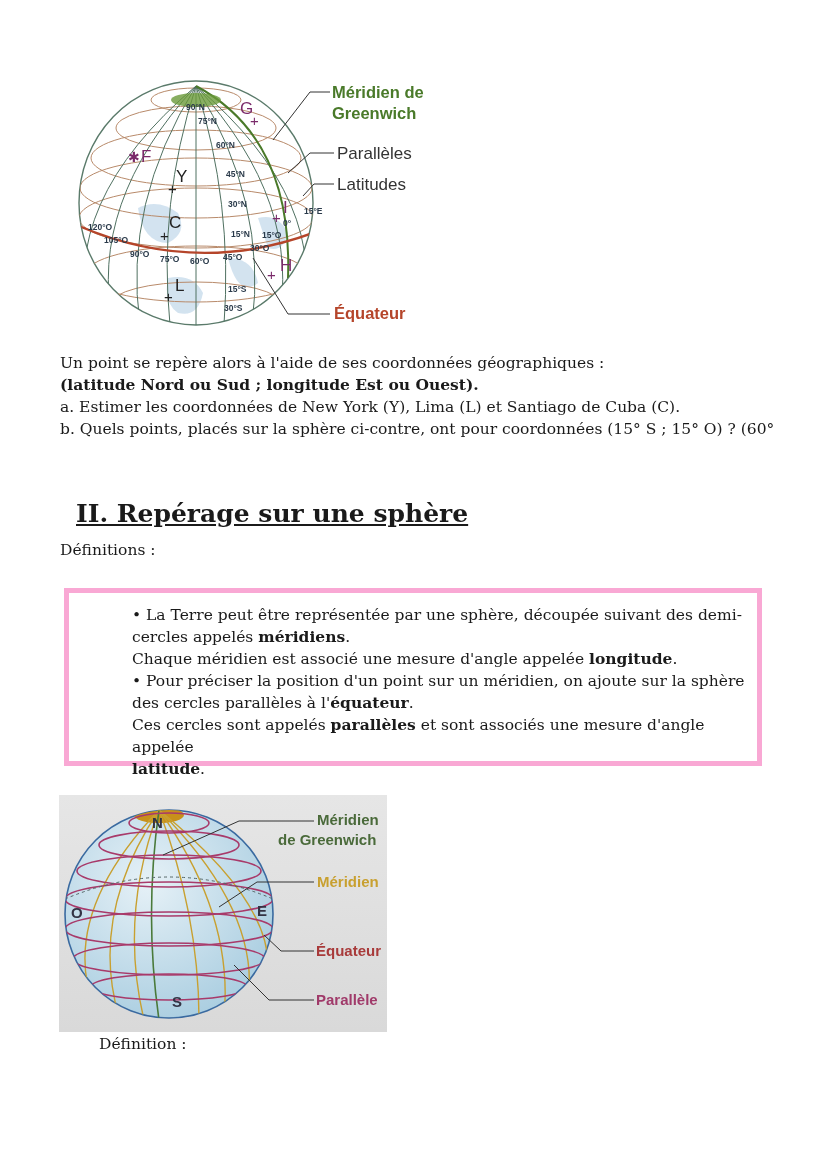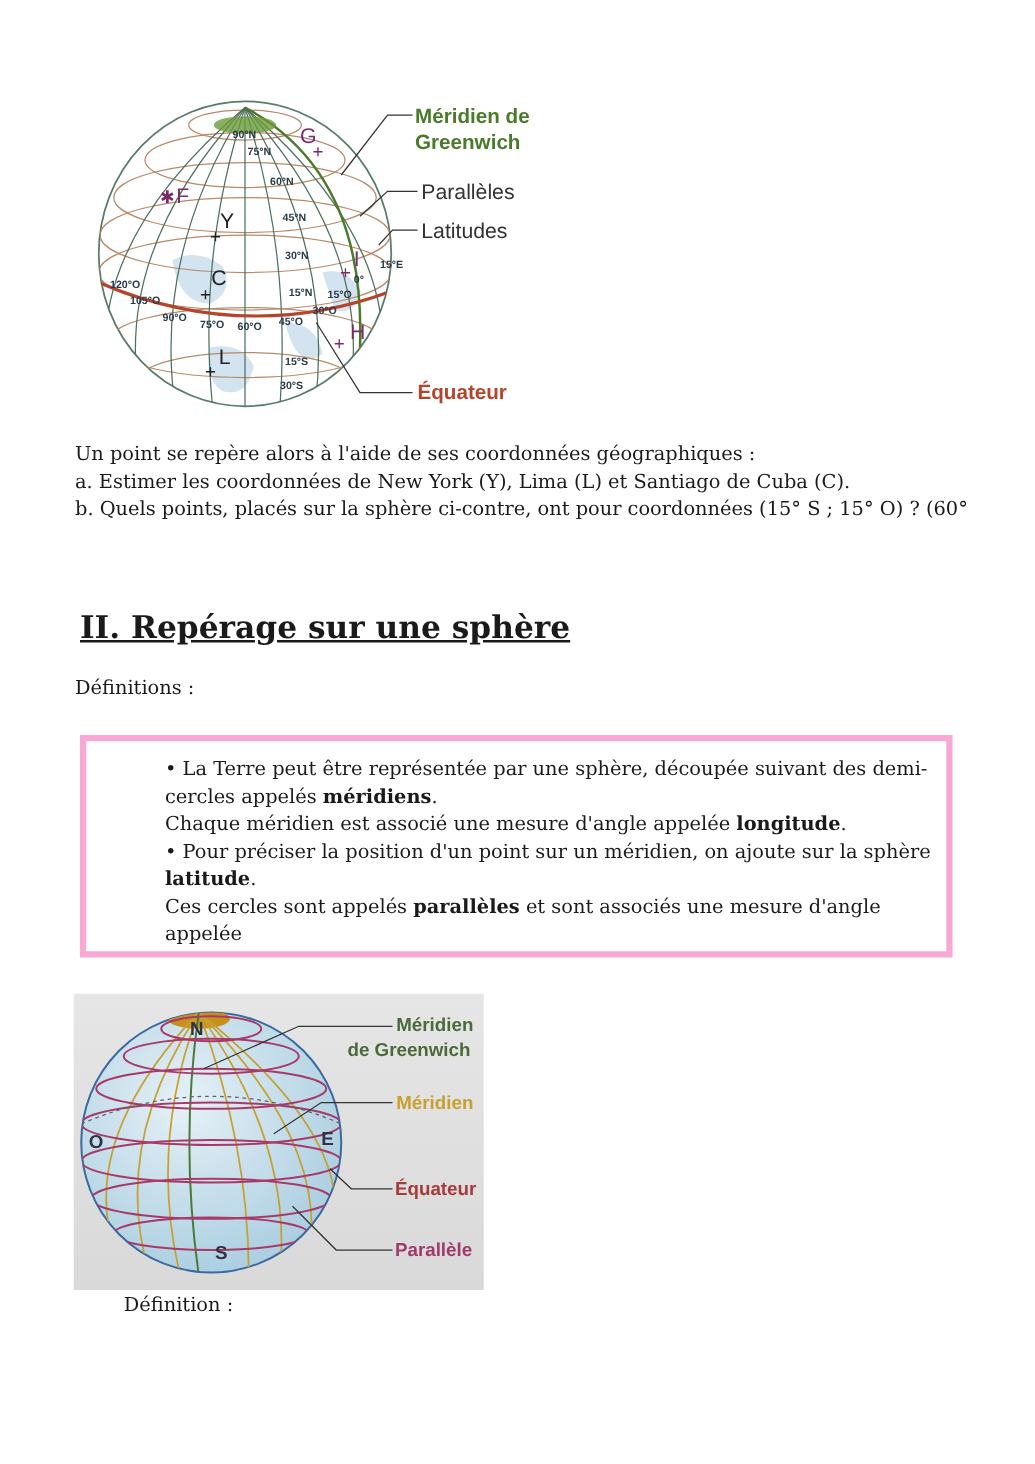--- a/index.html
+++ b/index.html
@@ -3,21 +3,21 @@
 <meta charset="utf-8">
 <style>
   html, body { margin: 0; padding: 0; background: #ffffff; }
   body { width: 828px; height: 1171px; position: relative; overflow: hidden;
          font-family: "DejaVu Serif", "Liberation Serif", serif; color: #1a1a1a; }
   .abs { position: absolute; }
   .p { font-size: 15.5px; line-height: 22px; margin: 0; }
   .b { font-weight: bold; }
   #globe1 { left: 78px; top: 78px; width: 370px; height: 255px; }
   #intro { left: 60px; top: 352px; width: 720px; }
-  #title { left: 60px; top: 483px; font-size: 25px; font-weight: bold; text-decoration: underline; margin: 4px; }
+  #title { left: 60px; top: 483px; font-size: 25px; font-weight: bold; text-decoration: underline; margin: 16px; }
   #defs-label { left: 60px; top: 539px; }
   #defbox { left: 64px; top: 588px; width: 698px; height: 178px; border: 5px solid #f9a8d4; box-sizing: border-box; }
   #defbox .inner { position: absolute; left: 63px; top: 11px; width: 630px; }
   #globe2 { left: 59px; top: 795px; width: 328px; height: 237px; background: linear-gradient(180deg,#e6e6e6,#d9d9d9); }
   #def-label { left: 60px; top: 1033px; margin-left: 39px; }
   svg text { font-family: "Liberation Sans", "DejaVu Sans", sans-serif; }
 </style>
 </head>
 <body>
 
@@ -120,36 +120,38 @@
     <g font-size="17" fill="#333">
       <text x="259" y="81">Parallèles</text>
       <text x="259" y="112">Latitudes</text>
     </g>
     <text x="256" y="241" font-size="16.5" font-weight="bold" fill="#b5452a">Équateur</text>
   </svg>
 </div>
 
 <div id="intro" class="abs">
   <p class="p">Un point se repère alors à l'aide de ses coordonnées géographiques :</p>
+  <p class="p b">(latitude Nord ou Sud ; longitude Est ou Ouest).</p>
   <p class="p">a. Estimer les coordonnées de New York (Y), Lima (L) et Santiago de Cuba (C).</p>
   <p class="p">b. Quels points, placés sur la sphère ci-contre, ont pour coordonnées (15° S ; 15° O) ? (60°</p>
 </div>
 
 <h2 id="title" class="abs">II. Repérage sur une sphère</h2>
 
 <p id="defs-label" class="abs p">Définitions :</p>
 
 <div id="defbox" class="abs">
   <div class="inner">
     <p class="p"><span>• La Terre peut être représentée par une sphère, découpée suivant des demi-</span></p>
     <p class="p"><span>cercles appelés </span><span class="b">méridiens</span><span>.</span></p>
     <p class="p"><span>Chaque méridien est associé une mesure d'angle appelée </span><span class="b">longitude</span><span>.</span></p>
     <p class="p"><span>• Pour préciser la position d'un point sur un méridien, on ajoute sur la sphère</span></p>
+    <p class="p"><span>des cercles parallèles à l'</span><span class="b">équateur</span><span>.</span></p>
+    <p class="p"><span>Ces cercles sont appelés </span><span class="b">parallèles</span><span> et sont associés une mesure d'angle appelée</span></p>
     <p class="p"><span class="b">latitude</span><span>.</span></p>
-    <p class="p"><span>Ces cercles sont appelés </span><span class="b">parallèles</span><span> et sont associés une mesure d'angle appelée</span></p>
   </div>
 </div>
 
 <div id="globe2" class="abs">
   <svg width="328" height="237" viewBox="0 0 328 237">
     <defs>
       <radialGradient id="sph" cx="0.4" cy="0.35" r="0.7">
         <stop offset="0" stop-color="#e6f1f7"></stop>
         <stop offset="1" stop-color="#a9cde0"></stop>
       </radialGradient>

